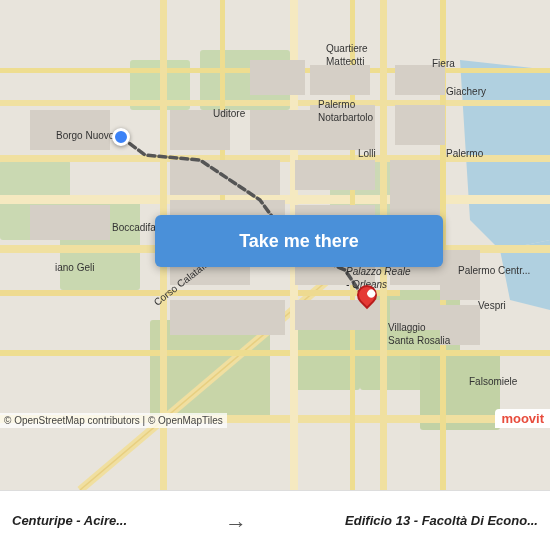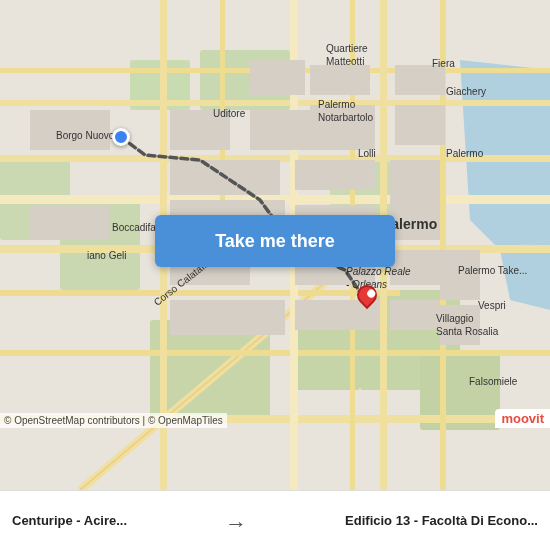--- a/index.html
+++ b/index.html
@@ -23,21 +23,21 @@
     #map-svg {
       width: 100%;
       height: 100%;
     }
 
     
     #take-me-there-btn {
       position: absolute;
       top: 215px;
       left: 155px;
-      width: 240px;
+      width: 288px;
       height: 52px;
       background: #4a90d9;
       color: white;
       border: none;
       border-radius: 6px;
       font-size: 18px;
       font-weight: 600;
       cursor: pointer;
       display: flex;
       align-items: center;
@@ -105,20 +105,21 @@
       justify-content: space-between;
       padding: 0 12px;
       border-top: 1px solid #ddd;
       z-index: 20;
     }
 
     .bottom-from, .bottom-to {
       display: flex;
       flex-direction: column;
       max-width: 200px;
+      font-style: italic;
     }
 
     .bottom-name {
       font-size: 13px;
       font-weight: 600;
       color: #222;
       white-space: nowrap;
       overflow: hidden;
       text-overflow: ellipsis;
     }
@@ -244,25 +245,25 @@
   <div class="map-label" style="top:108px;left:213px;">Uditore</div>
   <div class="map-label" style="top:42px;left:326px;line-height:1.3;">Quartiere<br>Matteotti</div>
   <div class="map-label" style="top:58px;left:432px;">Fiera</div>
   <div class="map-label" style="top:86px;left:446px;">Giachery</div>
   <div class="map-label" style="top:98px;left:318px;line-height:1.3;">Palermo<br>Notarbartolo</div>
   <div class="map-label" style="top:148px;left:358px;">Lolli</div>
   <div class="map-label" style="top:148px;left:446px;">Palermo</div>
   <div class="map-label" style="top:222px;left:112px;">Boccadifalco</div>
   <div class="map-label map-label-large" style="top:216px;left:382px;">Palermo</div>
   <div class="map-label" style="top:265px;left:346px;line-height:1.3;font-style:italic;">Palazzo Reale<br>- Orleans</div>
-  <div class="map-label" style="top:265px;left:458px;">Palermo Take...</div>
+  <div class="map-label" style="top:265px;left:458px;">Palermo Centr...</div>
   <div class="map-label" style="top:298px;left:155px;transform:rotate(-38deg);transform-origin:left center;">Corso Calatafimi</div>
-  <div class="map-label" style="top:312px;left:388px;line-height:1.3;margin-left:48px;">Villaggio<br>Santa Rosalia</div>
+  <div class="map-label" style="top:321px;left:388px;line-height:1.3;">Villaggio<br>Santa Rosalia</div>
   <div class="map-label" style="top:300px;left:478px;">Vespri</div>
-  <div class="map-label" style="top:250px;left:55px;margin-left:32px;">iano Geli</div>
+  <div class="map-label" style="top:262px;left:55px;">iano Geli</div>
   <div class="map-label" style="top:376px;left:445px;margin-left:24px;">Falsomiele</div>
 
   
   <div class="origin-marker"></div>
 
   
   <div class="dest-marker">
     <div class="dest-marker-pin">
       <div class="dest-marker-dot"></div>
     </div>

